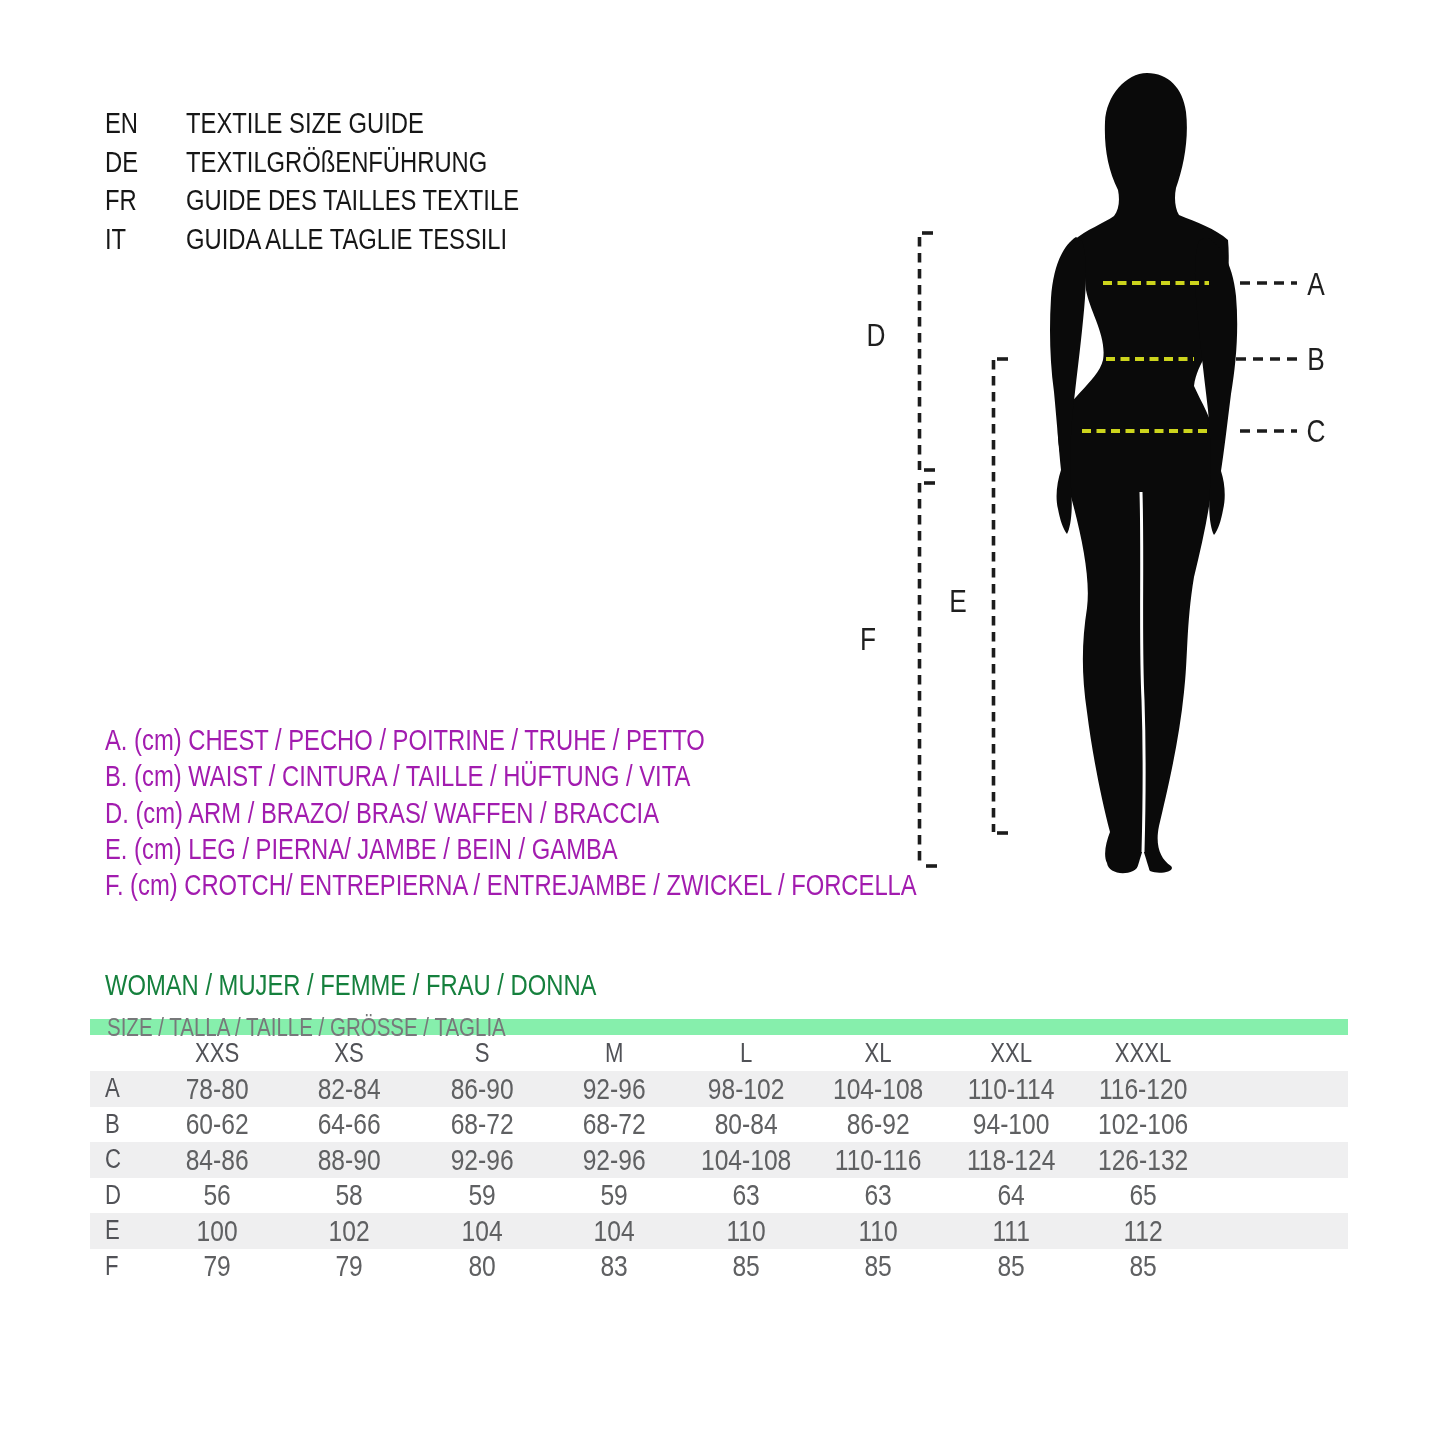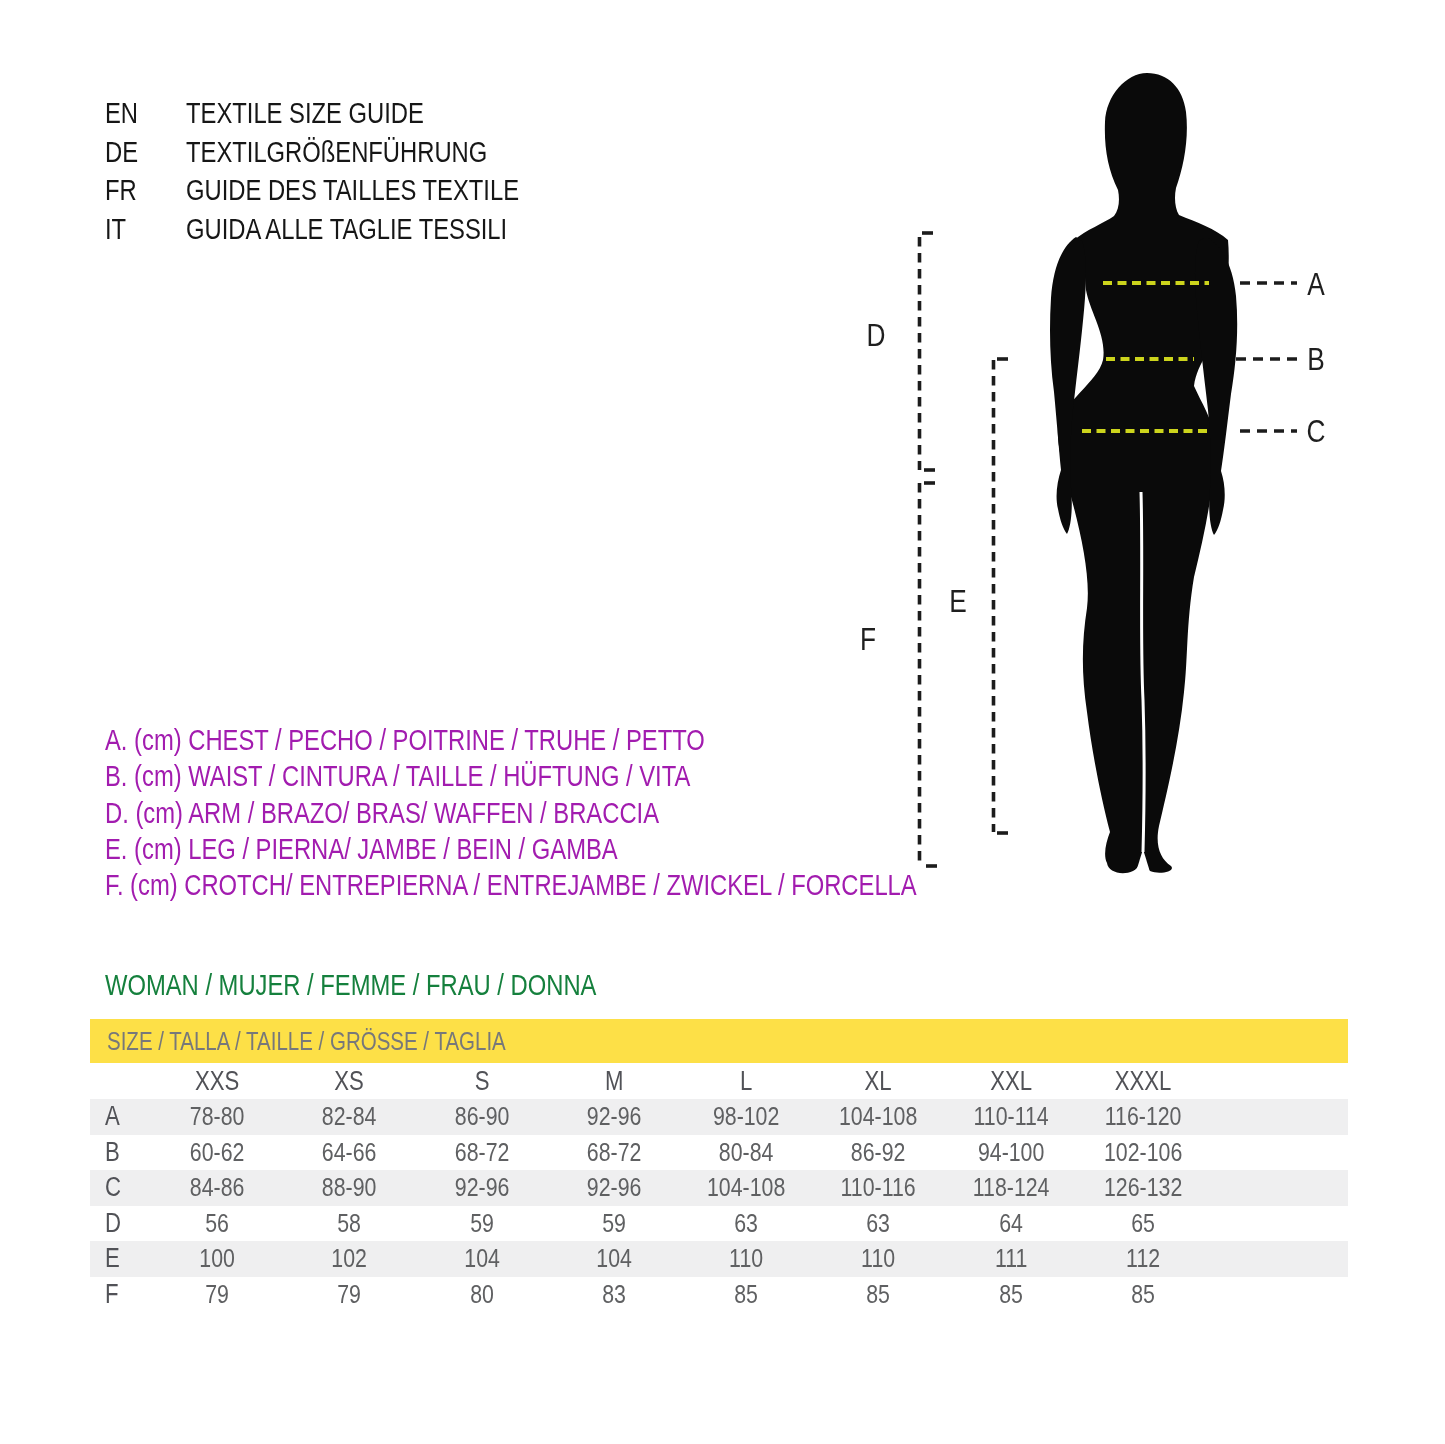--- a/index.html
+++ b/index.html
@@ -7,40 +7,40 @@
     width:1445px;height:1444px;position:relative;overflow:hidden;
     background:#ffffff;color:#1b1b1b;
     font-family:"Liberation Sans","DejaVu Sans",sans-serif;
   }
   .abs{position:absolute;}
   
   .cnd{display:inline-block;transform:scaleX(.82);transform-origin:0 50%;white-space:nowrap;}
   .cndc{display:block;transform:scaleX(.82);transform-origin:50% 50%;white-space:nowrap;}
 
   
-  #languages{left:105px;top:94px;font-size:29px;line-height:38.5px;color:#161616;}
+  #languages{left:105px;top:104px;font-size:29px;line-height:38.5px;color:#161616;}
   .lang-row{display:flex;}
   .lang-code{width:81px;flex:0 0 81px;}
 
   
   #legend{left:105px;top:722px;font-size:29px;line-height:36.3px;color:#a21caf;}
 
   
   #gender{left:105px;top:968px;font-size:29px;line-height:34px;color:#15803d;}
 
   
   #size-table{left:90px;top:1019px;width:1258px;}
-  .tbl-bar{height:44px;background:#fde047;display:flex;align-items:center;
+  .tbl-bar{height:16px;background:#86efac;display:flex;align-items:center;
            font-size:25px;color:#77787a;padding-left:17px;box-sizing:border-box;}
   .tbl-row{display:flex;align-items:center;height:35.5px;justify-content:center;}
   .tbl-head{height:36px;}
   .tbl-row.striped{background:#efeff0;}
   .c-label{flex:0 0 61px;box-sizing:border-box;padding-left:15px;
            font-size:27px;color:#515257;text-align:left;}
-  .c-data{flex:0 0 132.25px;text-align:center;font-size:26px;color:#5f6062;}
+  .c-data{flex:0 0 132.25px;text-align:center;font-size:30px;color:#5f6062;}
   .tbl-head .c-data{font-size:27px;color:#515257;}
   .c-fill{flex:1 1 auto;}
 
   
   #figure-wrap{left:830px;top:60px;width:500px;height:880px;}
   #figure-wrap svg{position:absolute;left:0;top:0;}
   .diagram-label{position:absolute;font-size:32px;color:#1f1f1f;
                  transform:translate(-50%,-50%) scaleX(.82);white-space:nowrap;}
 </style>
 </head>

